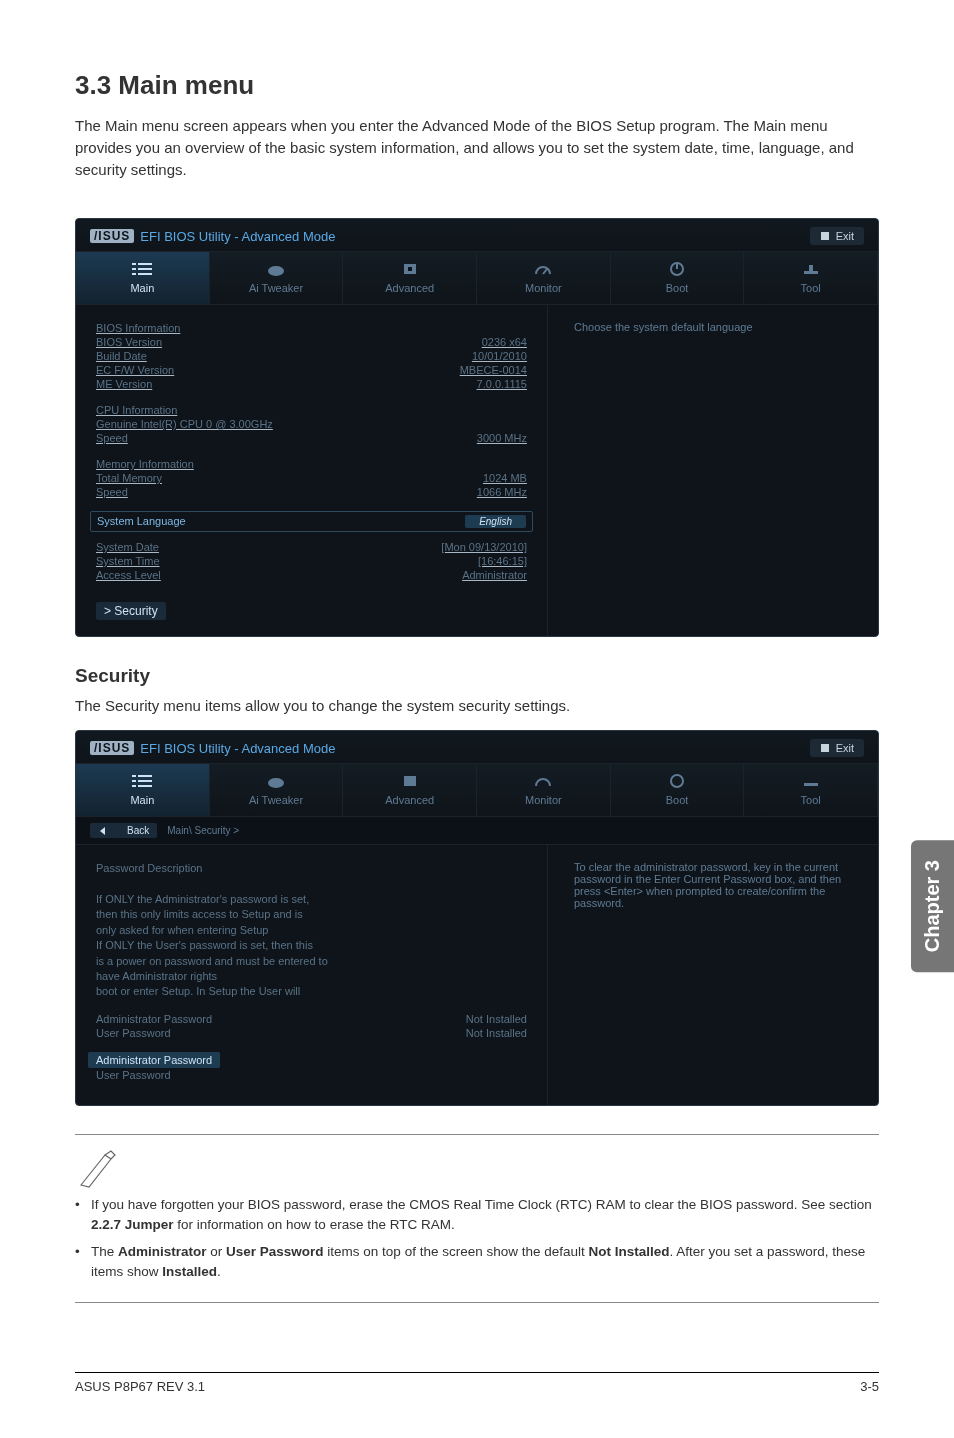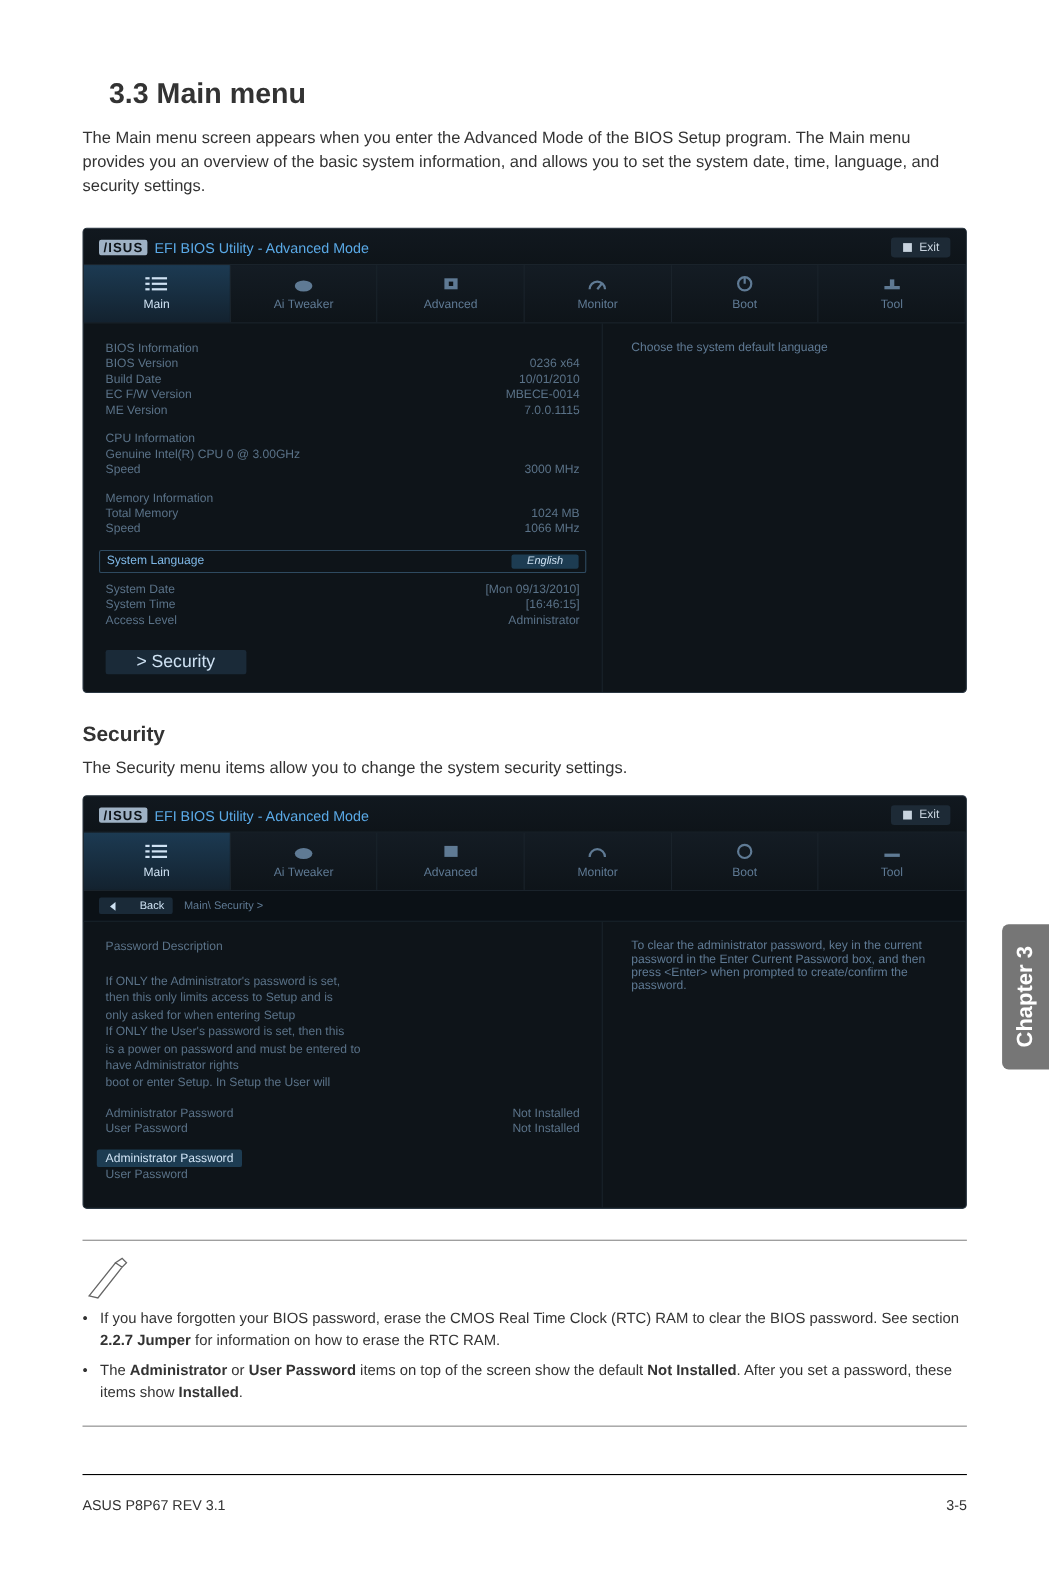--- a/index.html
+++ b/index.html
@@ -5,22 +5,22 @@
   * { margin: 0; padding: 0; box-sizing: border-box; }
   body {
     width: 954px;
     height: 1438px;
     background: #fff;
     font-family: Arial, Helvetica, sans-serif;
     position: relative;
     color: #333;
   }
   .content { padding: 70px 75px 0 75px; }
-  h1 { font-size: 26px; font-weight: bold; margin-bottom: 14px; margin-left: 24px; }
-  .intro { font-size: 15px; line-height: 1.45; margin-bottom: 27px; }
+  h1 { font-size: 26px; font-weight: bold; margin-bottom: 14px; }
+  .intro { font-size: 15px; line-height: 1.45; margin-bottom: 38px; }
   .bios-panel {
     background: #0e1419;
     border: 1px solid #2a3641;
     border-radius: 4px;
     color: #aab7c4;
     font-size: 11px;
     margin-bottom: 28px;
     overflow: hidden;
   }
   .bios-header {
@@ -70,33 +70,33 @@
   .tab.active { background: linear-gradient(#1c3a52,#13222f); color: #cfe2f3; }
   .tab-icon { height: 18px; display: flex; justify-content: center; align-items: center; margin-bottom: 4px; }
   .tab-icon svg { width: 20px; height: 16px; fill: #5f7a94; }
   .tab.active .tab-icon svg { fill: #cfe2f3; }
   .bios-body { display: flex; min-height: 260px; }
   .bios-left { flex: 1.55; padding: 16px 20px; }
   .bios-right { flex: 1; padding: 16px 26px; color: #5f7a94; font-size: 11px; border-left: 1px solid #1a232b; }
   .info-row { display: flex; justify-content: space-between; padding: 1px 0; }
   .info-label { color: #5a7288; }
   .info-value { color: #5a7288; text-align: right; }
-  .group { margin-bottom: 12px; }
+  .group { margin-bottom: 12px; text-decoration: underline; }
   .sys-lang-row {
     display: flex; justify-content: space-between;
     border: 1px solid #2e4a60; padding: 3px 6px; margin: 8px -6px;
     border-radius: 2px;
   }
   .sys-lang-row .info-label { color: #7fb8e6; }
   .sys-lang-val {
     background: #1d3c52; color: #cfe2f3; padding: 1px 14px; border-radius: 2px; font-size: 10px; font-style: italic;
   }
   .submenu {
     display: inline-block; background: #1a2a38; color: #cfe2f3;
-    padding: 2px 28px; border-radius: 2px; margin-top: 8px; font-size: 16px;
+    padding: 2px 8px; border-radius: 2px; margin-top: 8px; font-size: 12px;
   }
   .breadcrumb {
     display: flex; align-items: center; gap: 10px;
     padding: 6px 14px; border-bottom: 1px solid #1a232b;
     background: #0b1116; color: #5f7a94; font-size: 10px;
   }
   .back-chip {
     display: flex; align-items: center; gap: 19px;
     background: #1a2a38; color: #cfe2f3; padding: 2px 8px; border-radius: 2px;
   }
@@ -118,22 +118,22 @@
   .note-text li::before { content: "•"; position: absolute; left: 0; }
 
   .side-tab {
     position: absolute; right: 0; top: 840px;
     background: #767676; color: #fff; font-weight: bold;
     font-size: 20px; padding: 20px 10px;
     writing-mode: vertical-rl; transform: rotate(180deg);
     border-radius: 0 6px 6px 0;
   }
   .footer {
-    position: absolute; bottom: 62px; left: 75px; right: 75px;
-    border-top: 1px solid #000; padding-top: 20px;
+    position: absolute; bottom: 44px; left: 75px; right: 75px;
+    border-top: 1px solid #000; padding-top: 6px;
     display: flex; justify-content: space-between; font-size: 13px; gap: 34px;
   }
 </style>
 </head>
 <body>
 
 <div class="content">
   <h1>3.3     Main menu</h1>
   <p class="intro">The Main menu screen appears when you enter the Advanced Mode of the BIOS Setup program. The Main menu provides you an overview of the basic system information, and allows you to set the system date, time, language, and security settings.</p>
 

